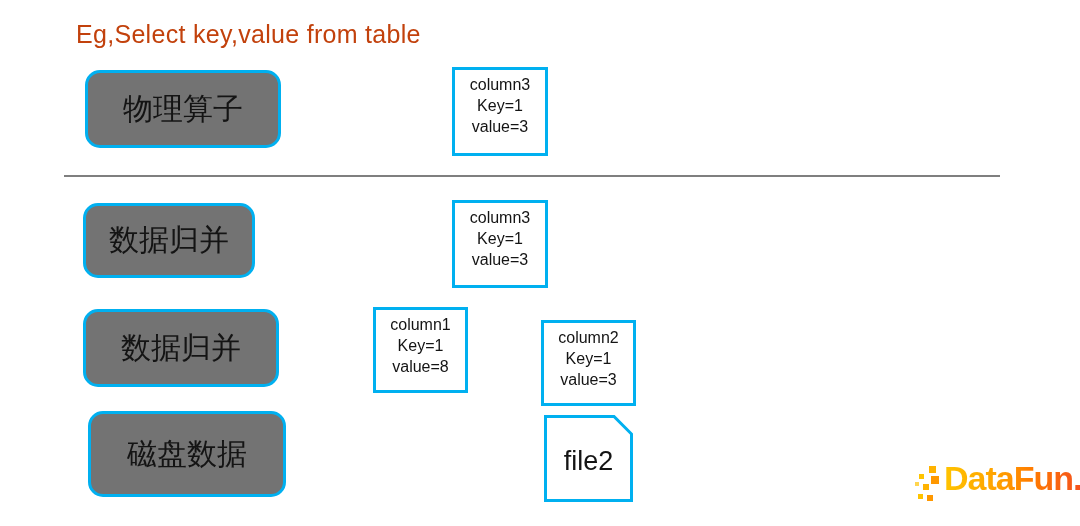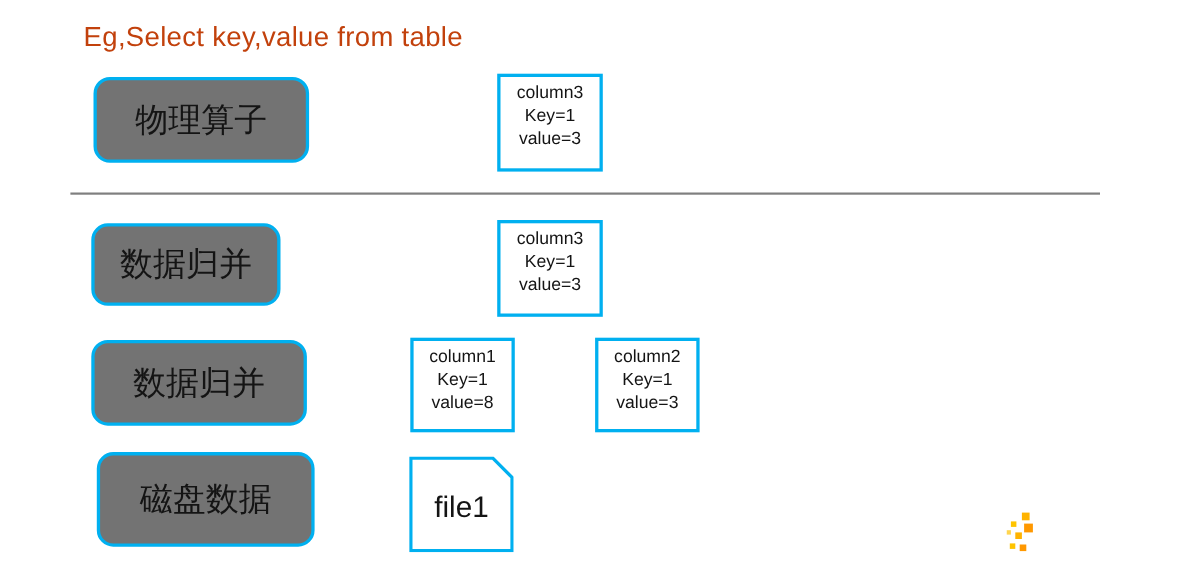--- a/index.html
+++ b/index.html
@@ -37,21 +37,21 @@
   .dbox {
     position:absolute;
     border:3px solid #00B0F0;
     background:#ffffff; box-sizing:border-box;
     text-align:center; color:#141414;
     font-size:16px; line-height:1.32; padding-top:4px;
   }
   #dbox-r1  { left:452px; top:67px;  width:96px; height:89px; }
   #dbox-r2  { left:452px; top:200px; width:96px; height:88px; }
   #dbox-r3a { left:373px; top:307px; width:95px; height:86px;text-align:center; }
-  #dbox-r3b { left:541px; top:307px; width:95px; height:86px; }
+  #dbox-r3b { left:541px; top:320px; width:95px; height:86px; }
 
   .filebox { position:absolute; }
   #file-0 { left:372px; top:415px; width:95px; height:87px; }
   #file-1 { left:544px; top:415px; width:89px; height:87px; }
   .filebox svg { position:absolute; left:0; top:0; }
   .filebox .file-label {
     position:absolute; left:0; top:0; width:100%; height:100%;
     display:flex; align-items:center; justify-content:center;
     padding-top:6px; box-sizing:border-box;
     font-size:27px; color:#141414;
@@ -112,33 +112,34 @@
   <div class="dbox" id="dbox-r3b">
     <div>column2</div>
     <div>Key=1</div>
     <div>value=3</div>
   </div>
 
   <div class="stage" id="stage-3">
     <span>磁盘数据</span>
   </div>
 
-  <div class="filebox" id="file-0">
-    <svg width="95" height="87" viewBox="0 0 95 87">
-      <polygon points="1.5,1.5 76,1.5 93.5,19 93.5,85.5 1.5,85.5" fill="#ffffff" stroke="#00B0F0" stroke-width="3" stroke-linejoin="miter"></polygon>
+
+  <div class="filebox" id="file-1">
+    <svg width="89" height="87" viewBox="0 0 89 87">
+      <polygon points="1.5,1.5 70,1.5 87.5,19 87.5,85.5 1.5,85.5" fill="#ffffff" stroke="#00B0F0" stroke-width="3" stroke-linejoin="miter"></polygon>
     </svg>
-    <div class="file-label">file1</div>
+    <div class="file-label">file2</div>
   </div>
-
 
   <div class="logo">
     <svg class="logo-pixels" width="27" height="40" viewBox="0 0 27 40">
       <rect x="14" y="1" width="7" height="7" fill="#FFB300"></rect>
       <rect x="4" y="9" width="5" height="5" fill="#FFC400"></rect>
       <rect x="16" y="11" width="8" height="8" fill="#FF9800"></rect>
       <rect x="0" y="17" width="4" height="4" fill="#FFD54F"></rect>
       <rect x="8" y="19" width="6" height="6" fill="#FFB300"></rect>
       <rect x="3" y="29" width="5" height="5" fill="#FFC400"></rect>
       <rect x="12" y="30" width="6" height="6" fill="#FF9800"></rect>
     </svg>
+    <span class="logo-text">DataFun.</span>
   </div>
 
 </div>
 
 </body></html>

